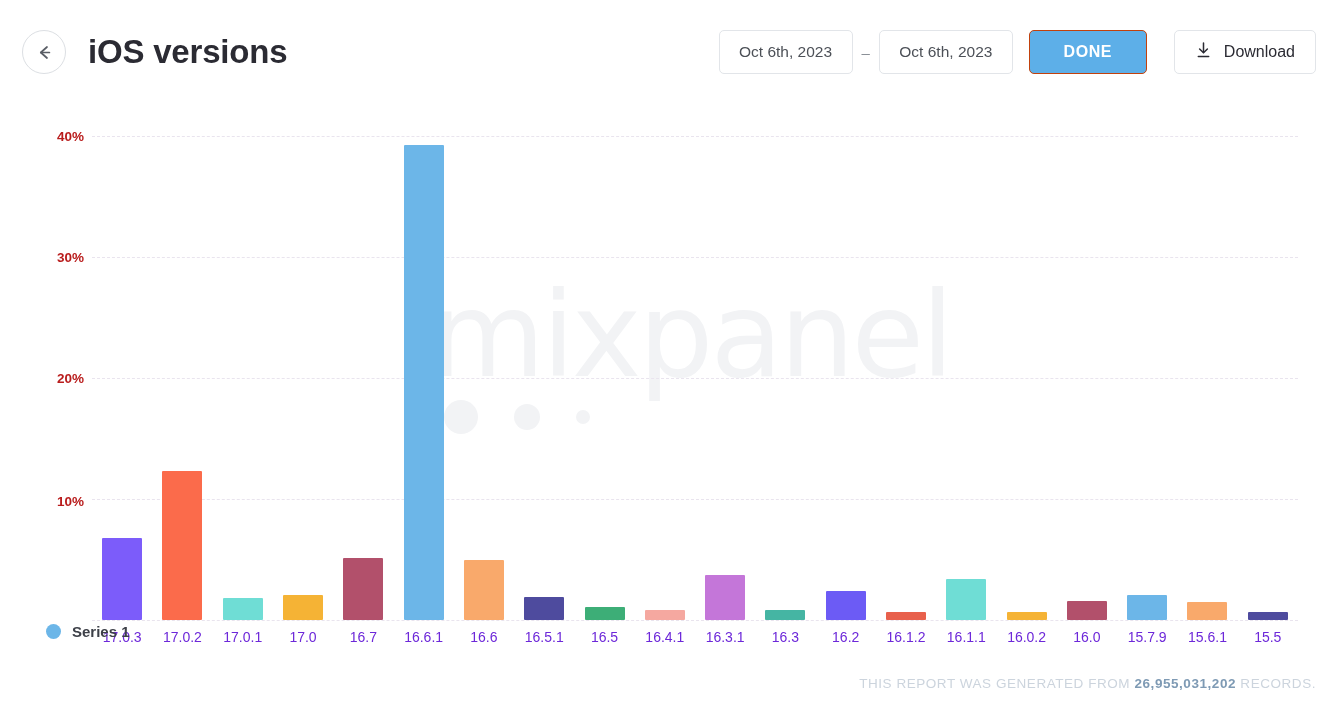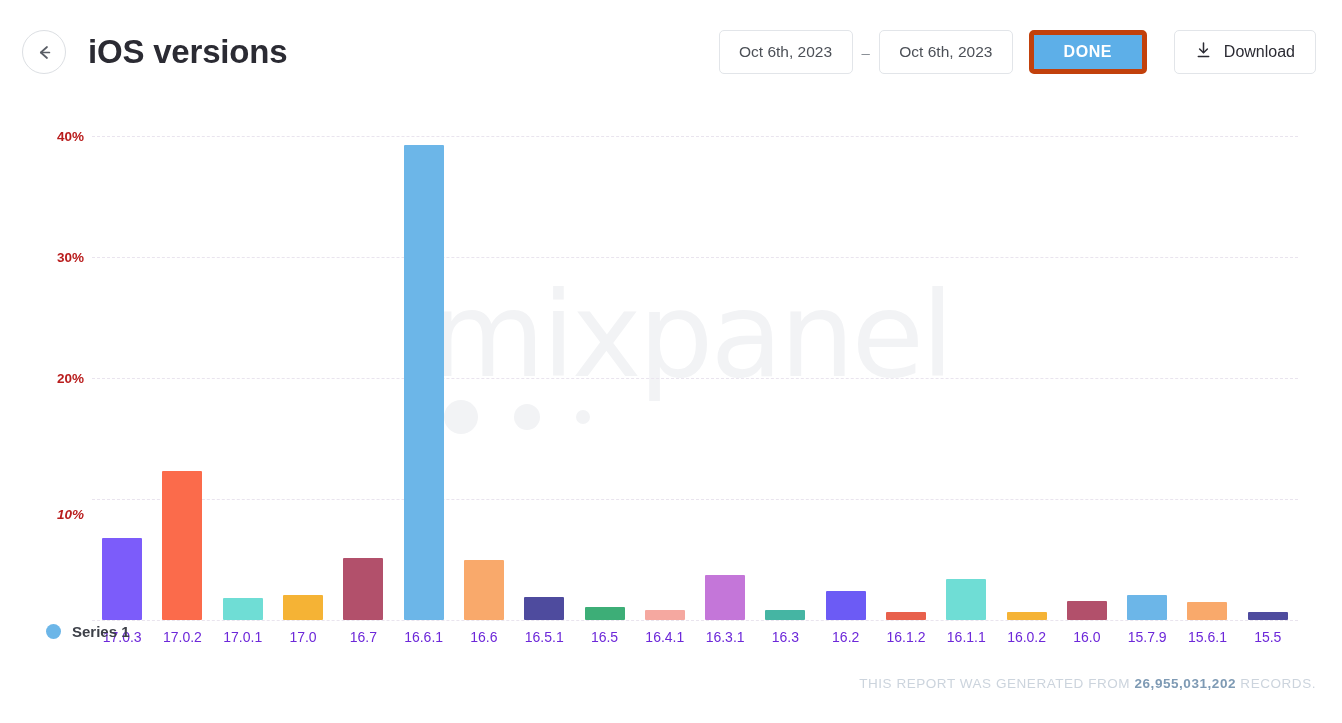--- a/index.html
+++ b/index.html
@@ -36,21 +36,21 @@
     height: 44px; min-width: 134px;
     border: 1px solid #e2e5e9; border-radius: 5px; background: #fff;
     display: flex; align-items: center; justify-content: center;
     padding: 0 16px;
     font-size: 15.5px; color: #4c5057; font-weight: 400;
     cursor: pointer; white-space: nowrap;
   }
   .date-sep { color: #8b9097; font-size: 15px; padding: 0 9px; }
   .done-btn {
     height: 44px; min-width: 118px; margin-left: 16px;
-    background: #5dafe8; border: 5px solid #c2410c; border-radius: 5px;
+    background: #5dafe8; border: 1px solid #c2410c; border-radius: 5px;
     color: #ffffff; font-size: 16px; font-weight: 700; letter-spacing: 0.6px;
     display: flex; align-items: center; justify-content: center;
     cursor: pointer;
   }
   .download-btn {
     height: 44px; margin-left: 27px; padding: 0 20px;
     border: 1px solid #e2e5e9; border-radius: 5px; background: #fff;
     display: flex; align-items: center; gap: 12px;
     font-size: 16px; color: #2b2b33; font-weight: 400;
     cursor: pointer; white-space: nowrap;
@@ -181,21 +181,21 @@
       <div class="wm-dots">
         <i style="width:34px;height:34px"></i>
         <i style="width:26px;height:26px"></i>
         <i style="width:14px;height:14px"></i>
       </div>
     </div>
 
     <div class="plot">
       <div id="gridlines">
           <div class="gridline" style="top: 375.024px;"></div>
-          <div class="ylabel" style="top: 390px; font-style: italic;">10%</div>
+          <div class="ylabel" style="top: 377px;">10%</div>
           <div class="gridline" style="top: 254.049px;"></div>
           <div class="ylabel" style="top: 254.049px;">20%</div>
           <div class="gridline" style="top: 133.073px;"></div>
           <div class="ylabel" style="top: 133.073px;">30%</div>
           <div class="gridline" style="top: 12.0976px;"></div>
           <div class="ylabel" style="top: 12.0976px;">40%</div>
         </div>
       <div class="bars" id="bars">
           <div class="bar-slot">
             <div class="bar" title="17.0.3: 6.8%" style="height: 82.2634px; background: rgb(124, 92, 250);"></div>

